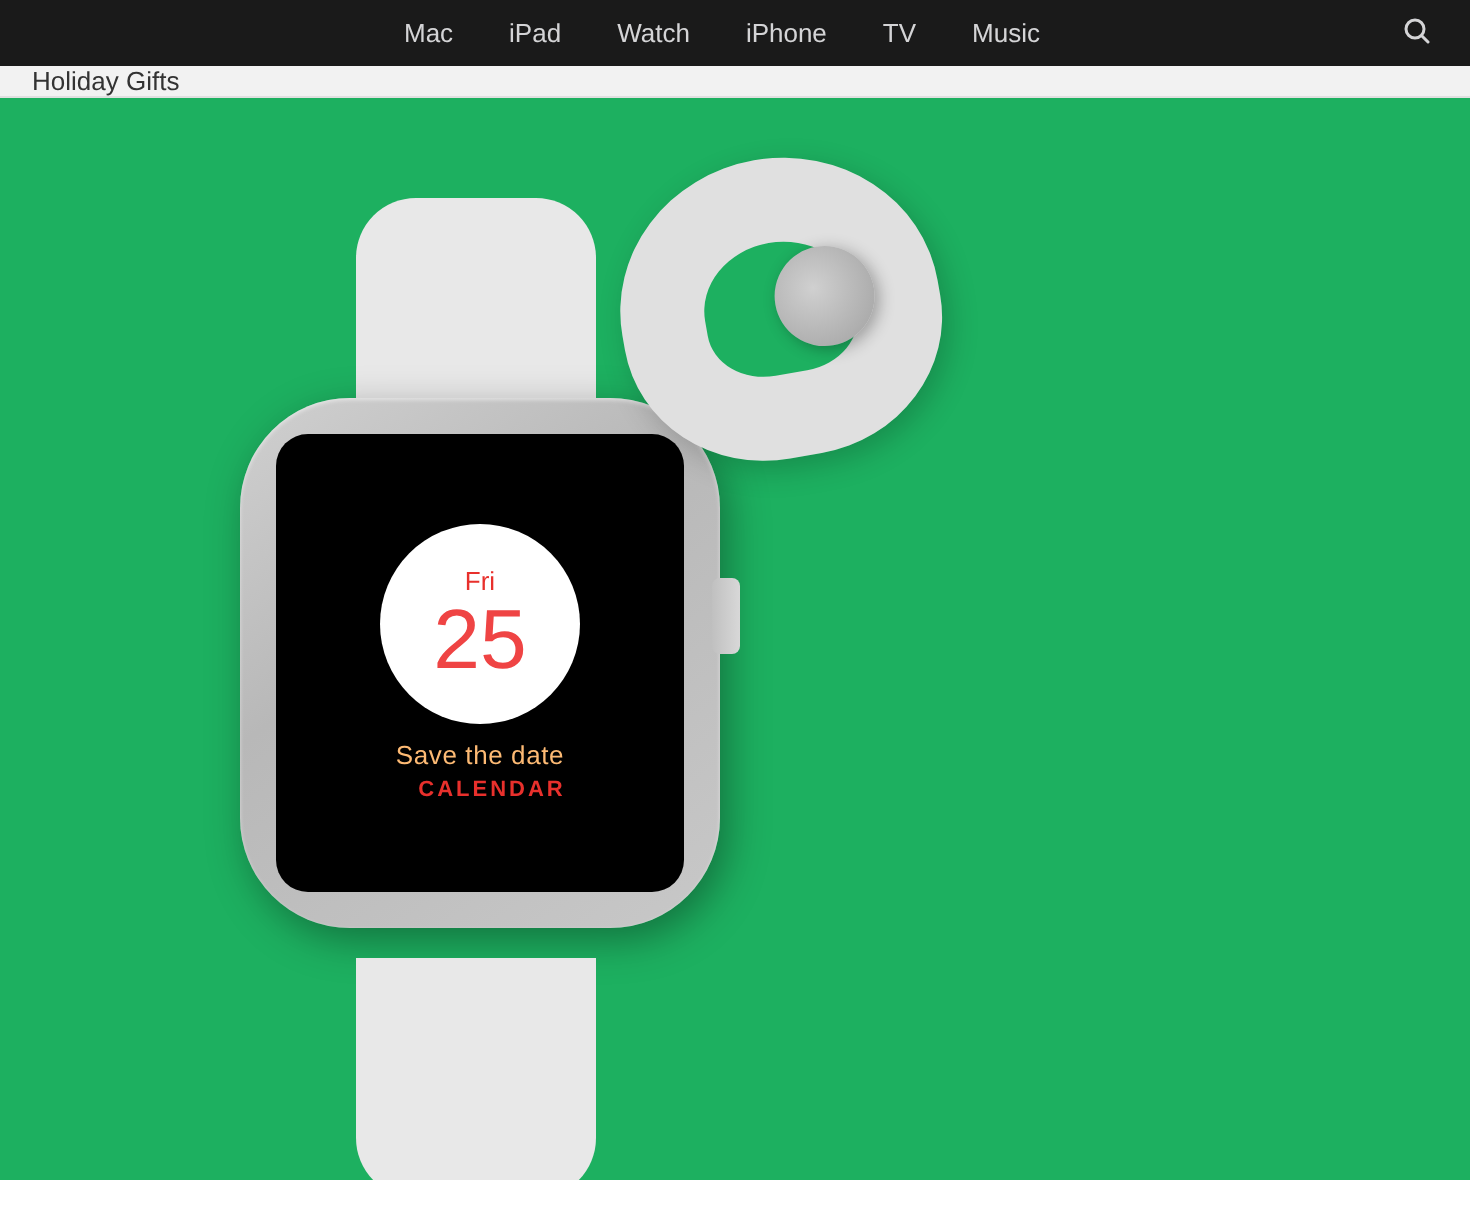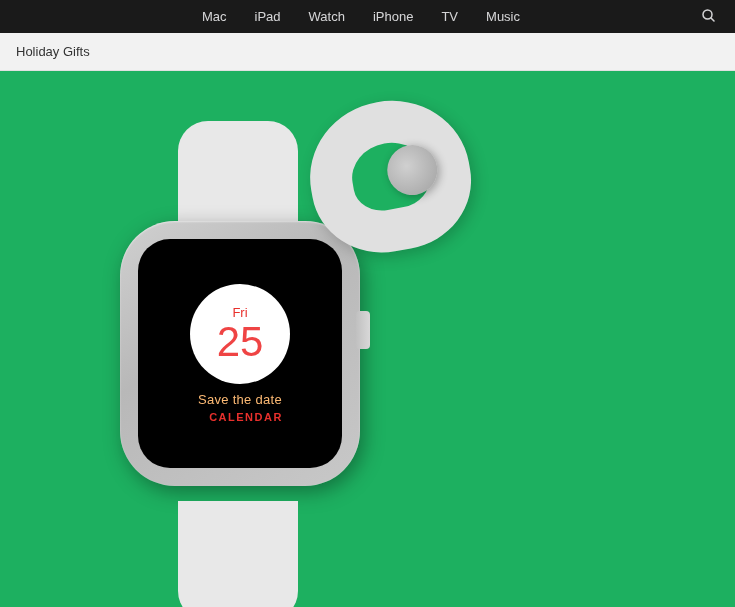--- a/index.html
+++ b/index.html
@@ -40,21 +40,21 @@
       color: #f5f5f7;
       font-size: 14px;
       padding: 0 10px;
       cursor: pointer;
       opacity: 0.85;
     }
 
     
     .breadcrumb {
       background: #f2f2f2;
-      padding: 11px 16px;
+      padding: 0 16px;
       font-size: 13px;
       color: #333;
       border-bottom: 1px solid #e0e0e0;
     }
 
     
     .hero {
       background-color: #1db060;
       width: 735px;
       height: 541px;
@@ -94,21 +94,21 @@
       box-shadow: 4px 6px 20px rgba(0,0,0,0.35), inset 0 1px 2px rgba(255,255,255,0.5);
     }
 
     .watch-screen {
       position: absolute;
       left: 18px;
       top: 18px;
       width: 204px;
       height: 229px;
       background: #000;
-      border-radius: 32px;
+      border-radius: 16px;
       display: flex;
       flex-direction: column;
       align-items: center;
       justify-content: center;
       gap: 4px;
     }
 
     .calendar-circle {
       width: 100px;
       height: 100px;

